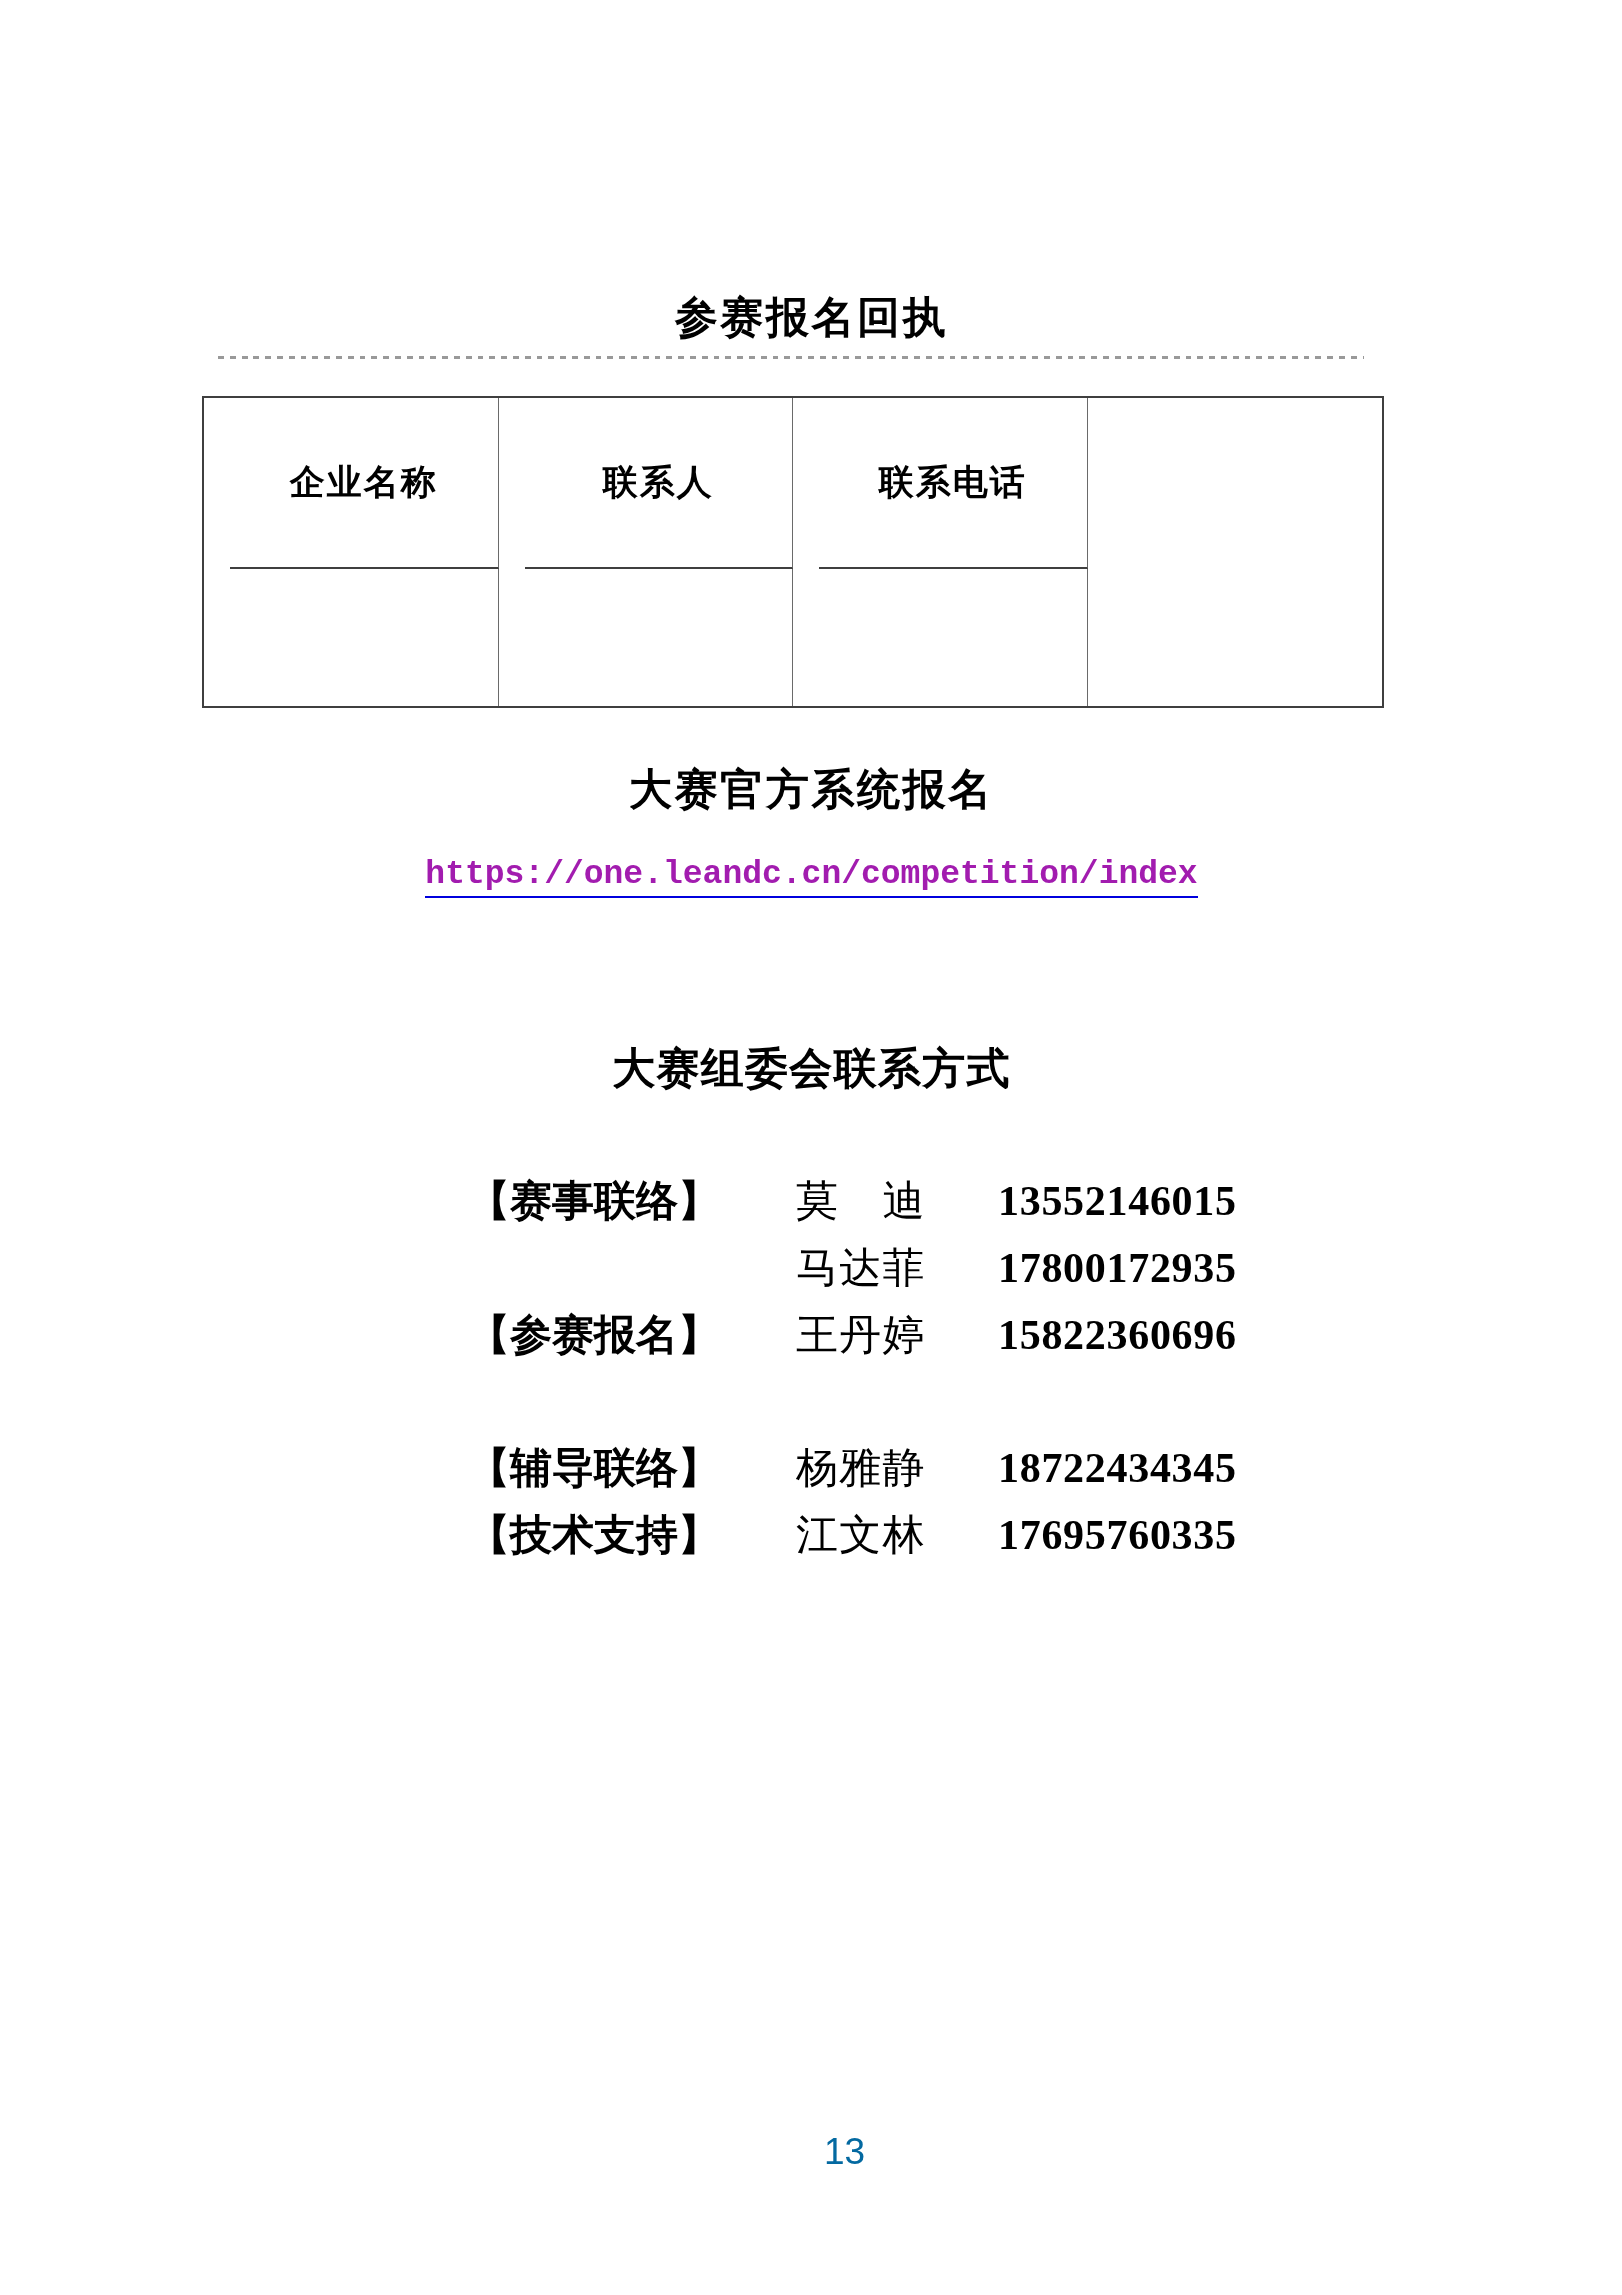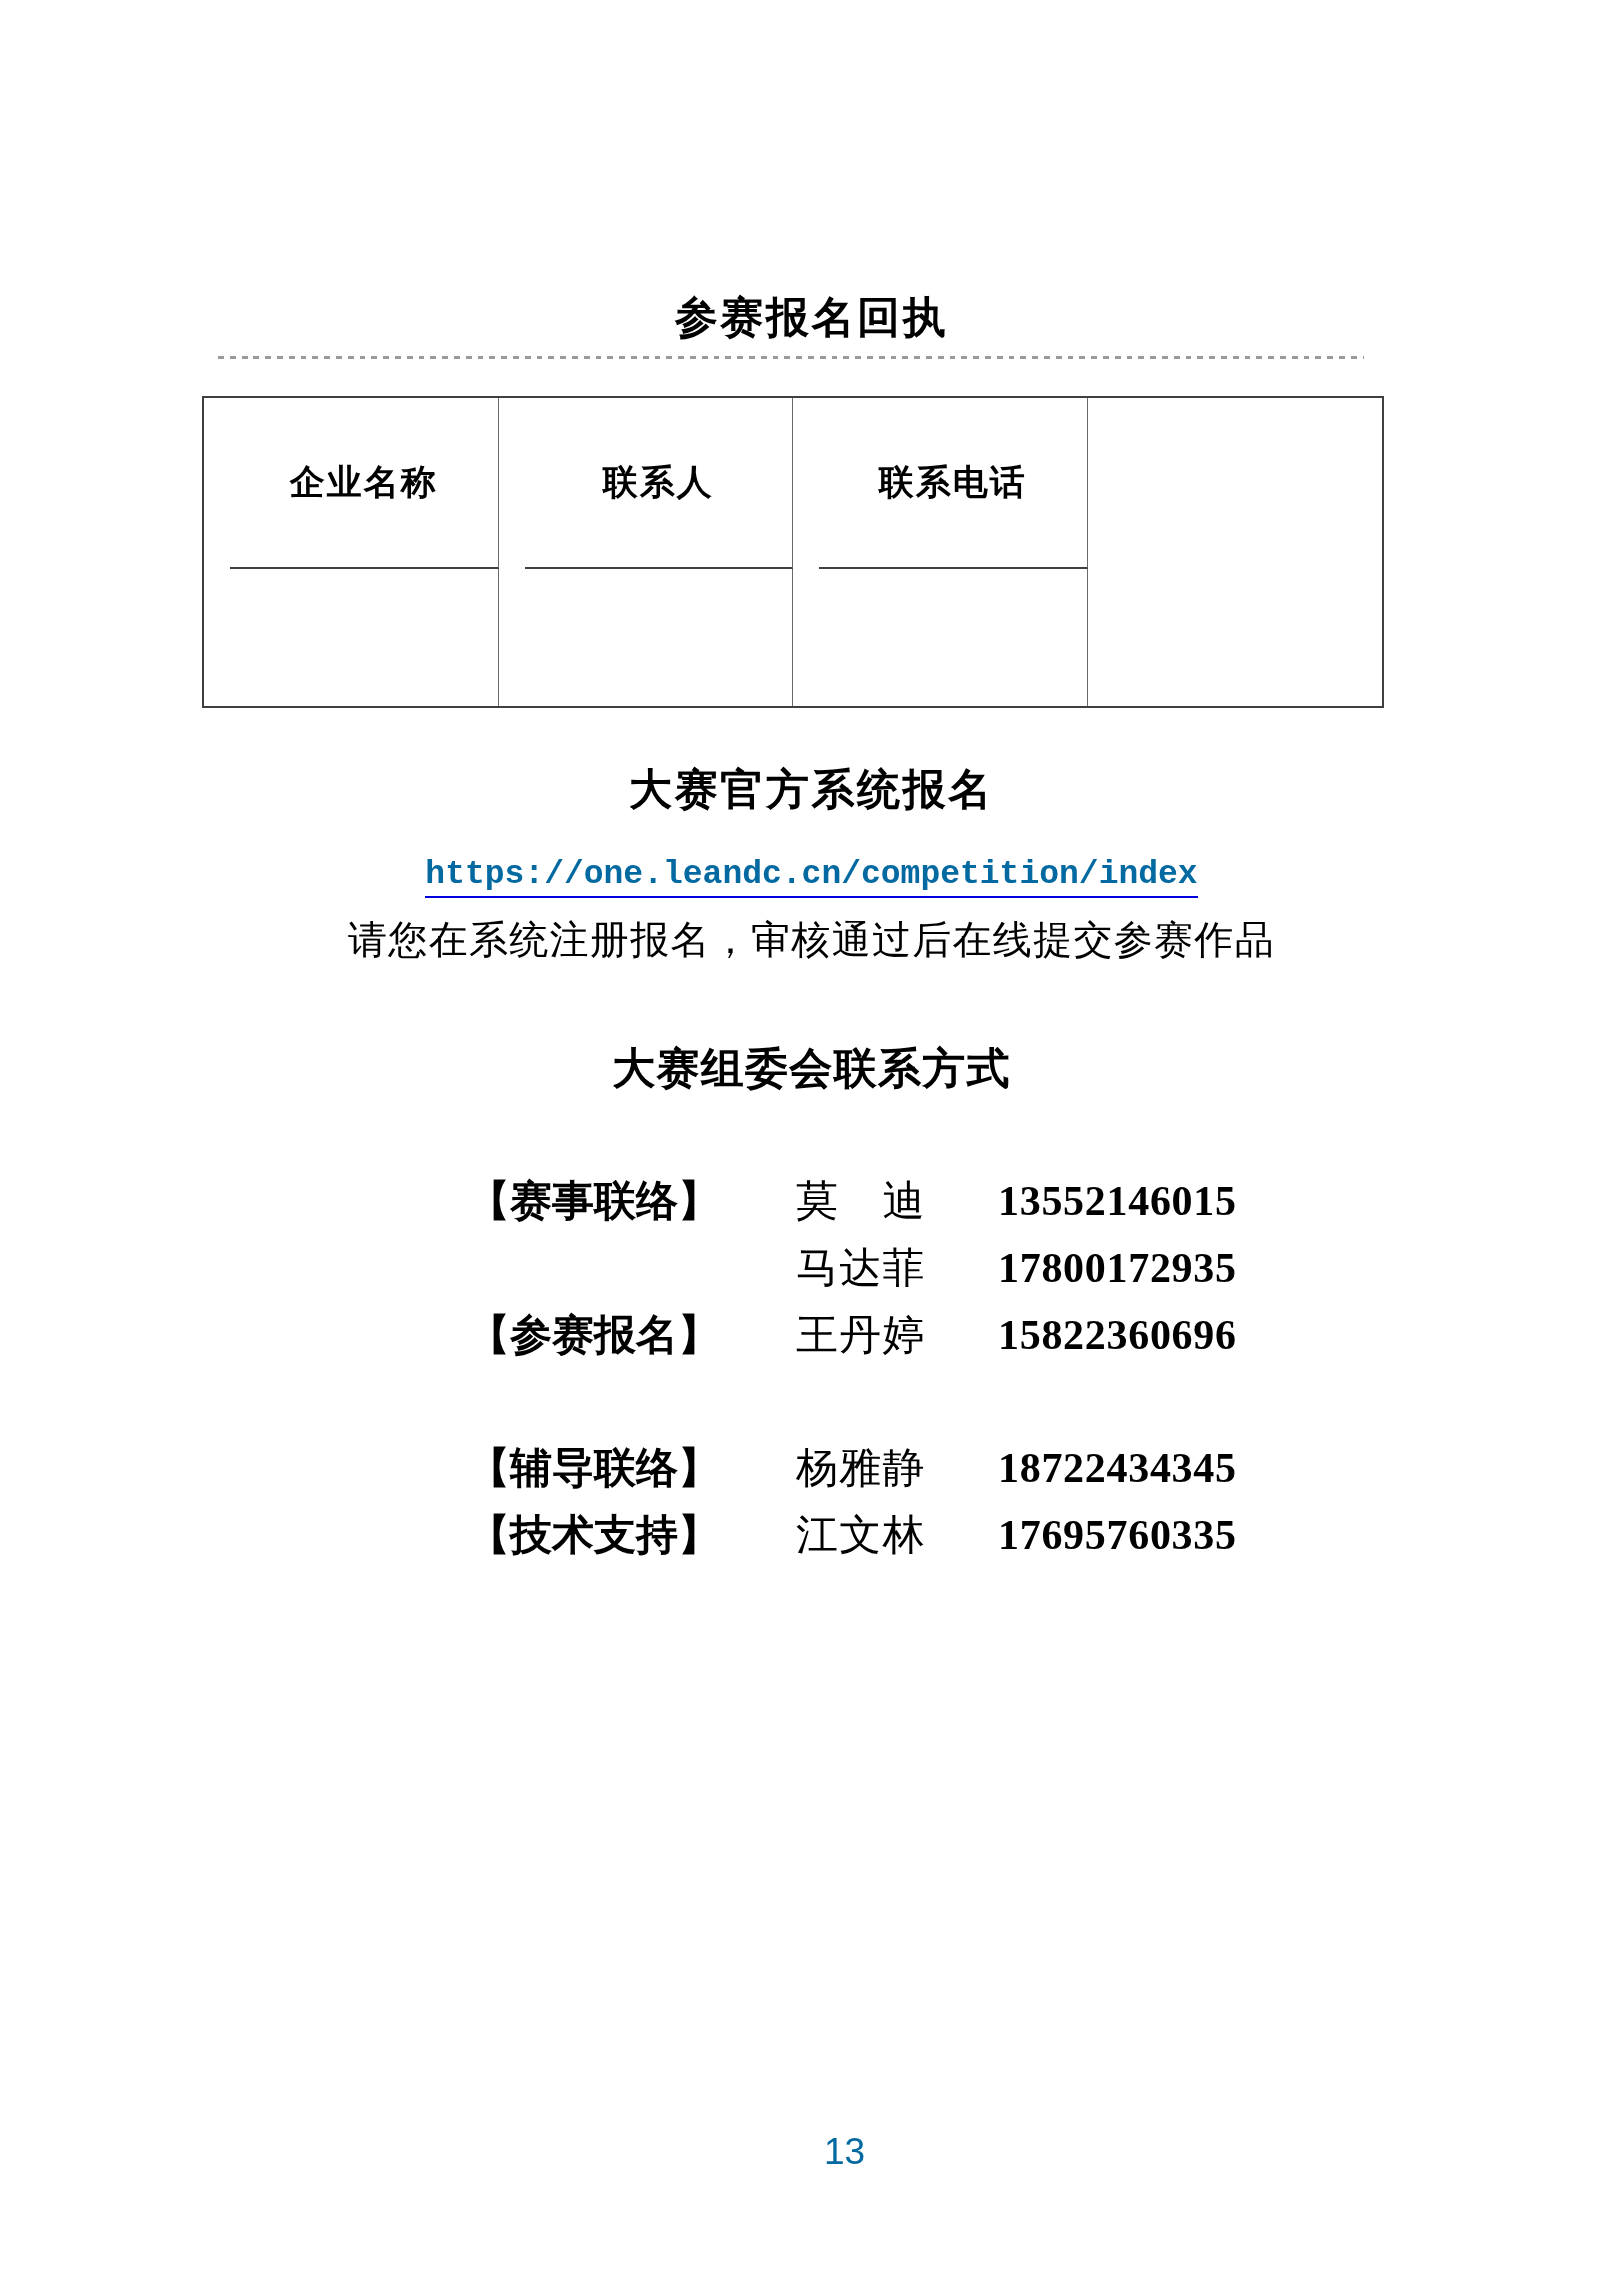--- a/index.html
+++ b/index.html
@@ -46,21 +46,21 @@
     font-family:"Liberation Serif", serif;
     font-weight:bold;font-size:35px;letter-spacing:2px;
   }
   
   .sys-link{
     position:absolute;left:0;top:854px;width:1623px;text-align:center;
   }
   .sys-link a{
     font-family:"Liberation Mono", monospace;
     font-weight:bold;font-size:33px;line-height:1.3;
-    color:#0369a1;text-decoration:none;
+    color:#a21caf;text-decoration:none;
     border-bottom:2.6px solid #0000dd;
     padding-bottom:2.6px;
   }
   .sys-note{
     position:absolute;left:0;top:917px;width:1623px;text-align:center;
     font-family:"Liberation Serif", serif;
     font-size:39px;line-height:1.2;color:#000;
     letter-spacing:1.3px;
   }
   
@@ -113,21 +113,20 @@
     <div class="cell"></div>
     <div class="cell"></div>
     <div class="cell"></div>
     <div class="cell"></div>
   </div>
 
   <div class="h-main h2">大赛官方系统报名</div>
   <div class="sys-link">
     <a href="#">https://one.leandc.cn/competition/index</a>
   </div>
-  <div class="sys-note">请您在系统注册报名，审核通过后在线提交参赛作品</div>
 
   <div class="h-main h3">大赛组委会联系方式</div>
 
   <div class="contact-row row1">
     <div class="lbl">【赛事联络】</div>
     <div class="nm">莫　迪</div>
     <div class="ph">13552146015</div>
   </div>
 
   <div class="contact-row row2">

